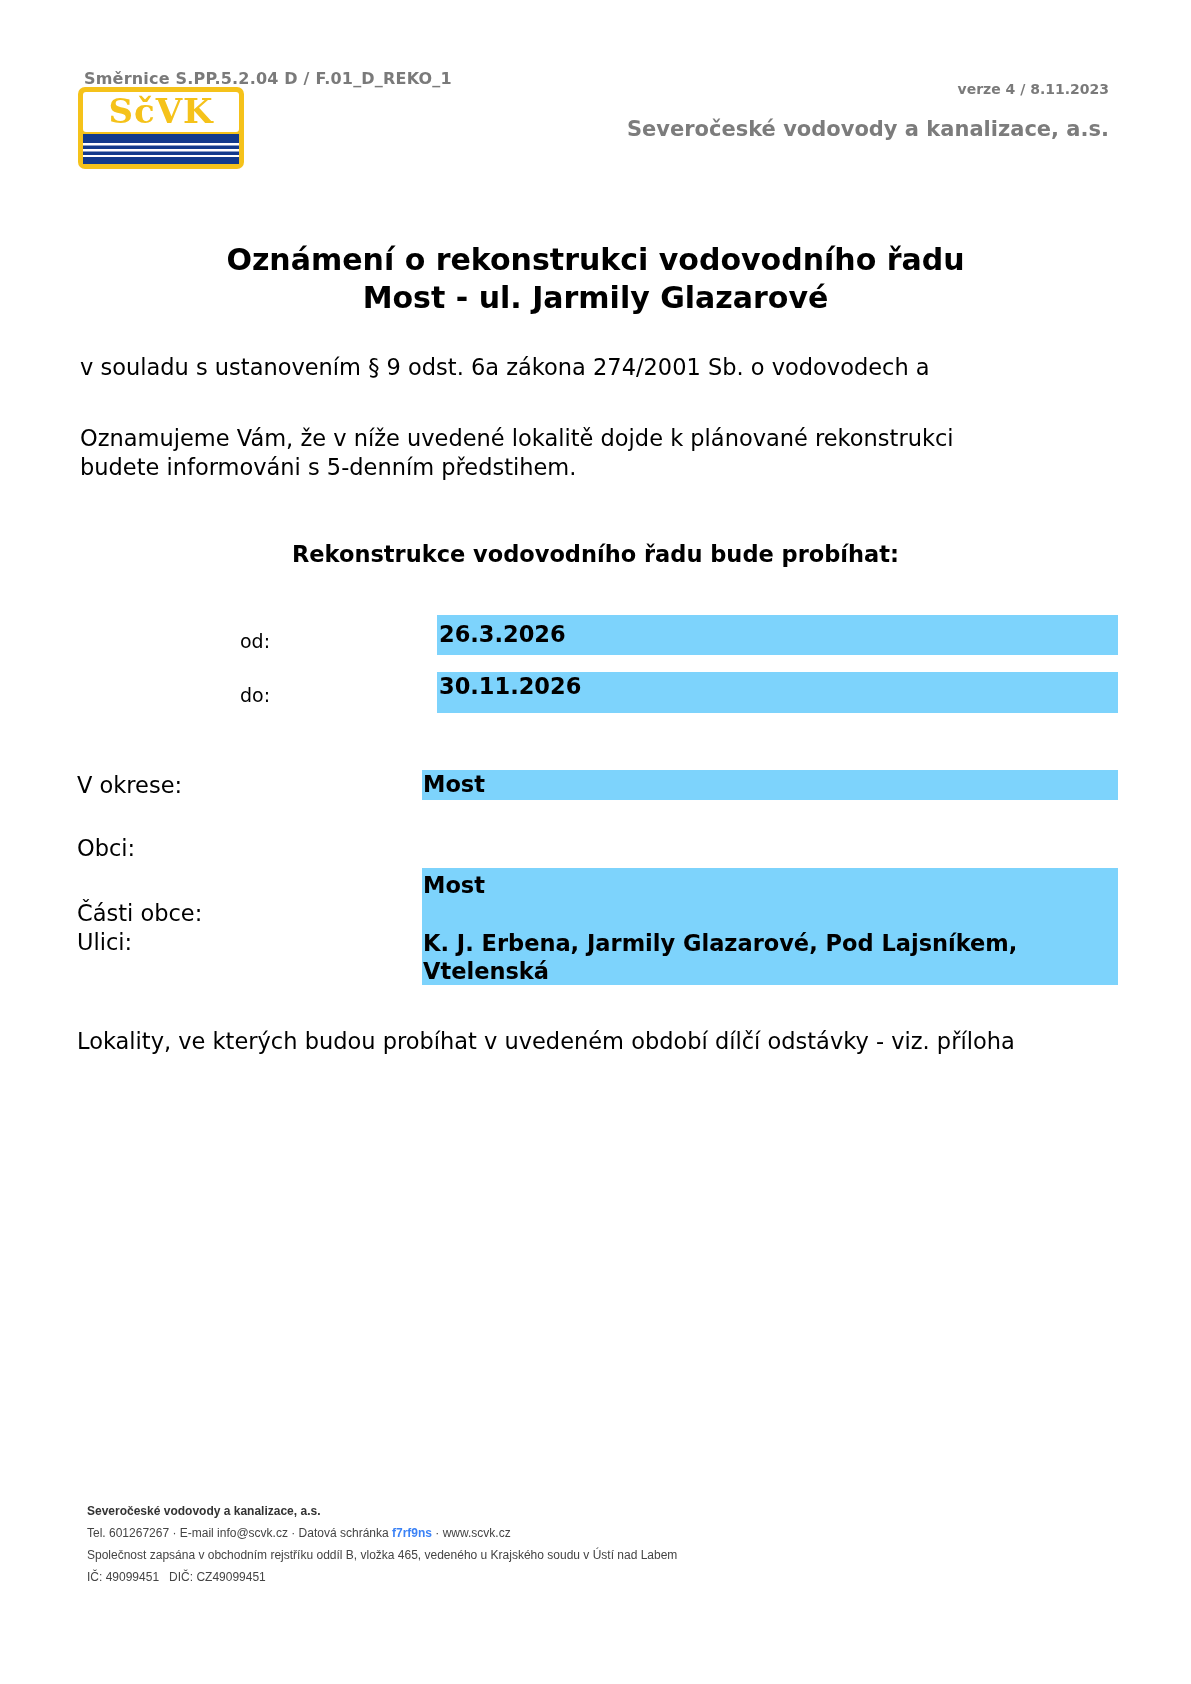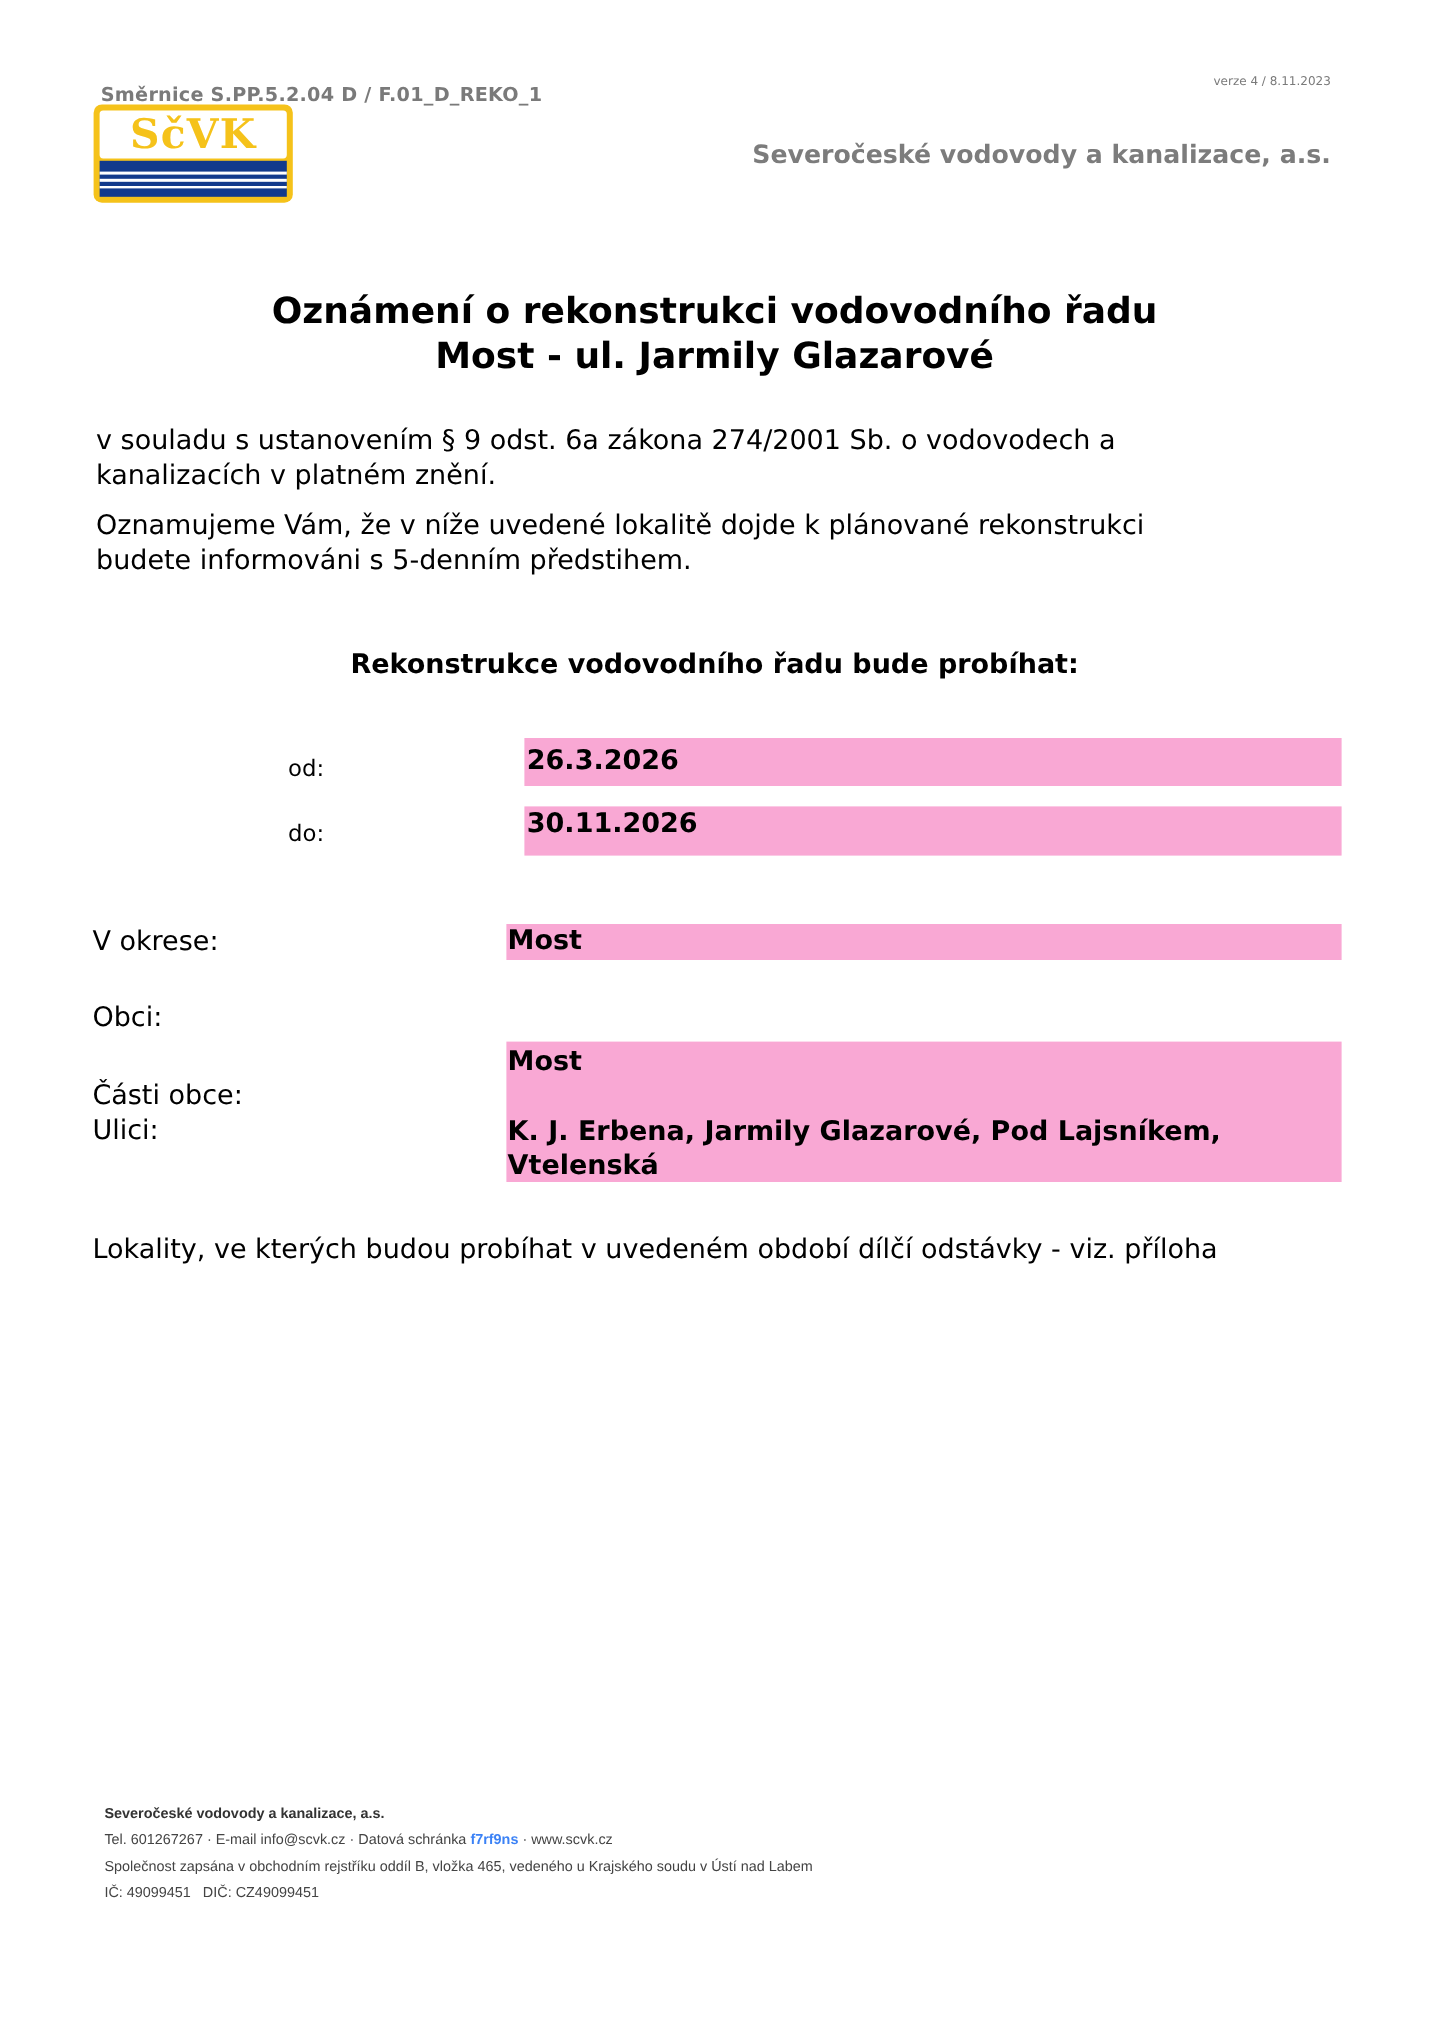--- a/index.html
+++ b/index.html
@@ -1,38 +1,38 @@
 <!DOCTYPE html>
 <html><head>
 <meta charset="utf-8">
 <style>
   html, body { margin: 0; padding: 0; background: #ffffff; }
   body { width: 1191px; height: 1684px; position: relative; overflow: hidden;
          font-family: "DejaVu Sans", sans-serif; color: #000; }
   .abs { position: absolute; }
 
   .doc-ref { left: 84px; top: 69px; font-size: 16px; font-weight: bold; color: #7a7a7a; letter-spacing: 0.2px; }
-  .doc-ver { right: 82px; top: 63px; font-size: 10px; font-weight: normal; color: #7a7a7a; text-align: right; }
+  .doc-ver { right: 82px; top: 81px; font-size: 14px; font-weight: bold; color: #7a7a7a; text-align: right; }
   .company { right: 82px; top: 117px; font-size: 21px; font-weight: bold; color: #7c7c7c; text-align: right; }
 
   .logo { left: 77px; top: 86px; width: 168px; height: 84px; }
 
   .title { left: 0; width: 1191px; text-align: center; font-size: 30px; font-weight: bold; line-height: 38px; }
   .title1 { top: 241px; }
   .title2 { top: 279px; }
 
   .para { left: 80px; width: 1031px; text-align: left; font-size: 22.5px; line-height: 29px; }
   .para1 { top: 353px; }
   .para2 { top: 424px; }
 
   .subhead { left: 0; width: 1191px; top: 541px; text-align: center; font-size: 22.5px; font-weight: bold; }
 
   .lbl { font-size: 19px; }
   .lbl-big { font-size: 22.5px; line-height: 29px; }
-  .box { background: #f9a8d4; }
+  .box { background: #7dd3fc; }
   .val { font-weight: bold; font-size: 22.5px; line-height: 29px; }
 
   .footer { left: 87px; font-size: 12px; color: #444; font-family: "Liberation Sans", sans-serif; }
   .footer b { color: #3b82f6; }
 </style>
 </head>
 <body>
 
 <div class="abs doc-ref">Směrnice S.PP.5.2.04 D / F.01_D_REKO_1</div>
 <div class="abs doc-ver">verze 4 / 8.11.2023</div>
@@ -49,21 +49,20 @@
   </svg>
 </div>
 
 <div class="abs company">Severočeské vodovody a kanalizace, a.s.</div>
 
 <div class="abs title title1">Oznámení o rekonstrukci vodovodního řadu</div>
 <div class="abs title title2">Most - ul. Jarmily Glazarové</div>
 
 <div class="abs para para1">
   <div>v souladu s ustanovením § 9 odst. 6a zákona 274/2001 Sb. o vodovodech a</div>
-  <div>kanalizacích v platném znění.</div>
 </div>
 <div class="abs para para2">
   <div>Oznamujeme Vám, že v níže uvedené lokalitě dojde k plánované rekonstrukci</div>
   <div>budete informováni s 5-denním předstihem.</div>
 </div>
 
 <div class="abs subhead">Rekonstrukce vodovodního řadu bude probíhat:</div>
 
 <div class="abs lbl" style="left:240px; top:630px;">od:</div>
 <div class="abs box" style="left:437px; top:615px; width:681px; height:40px;">

